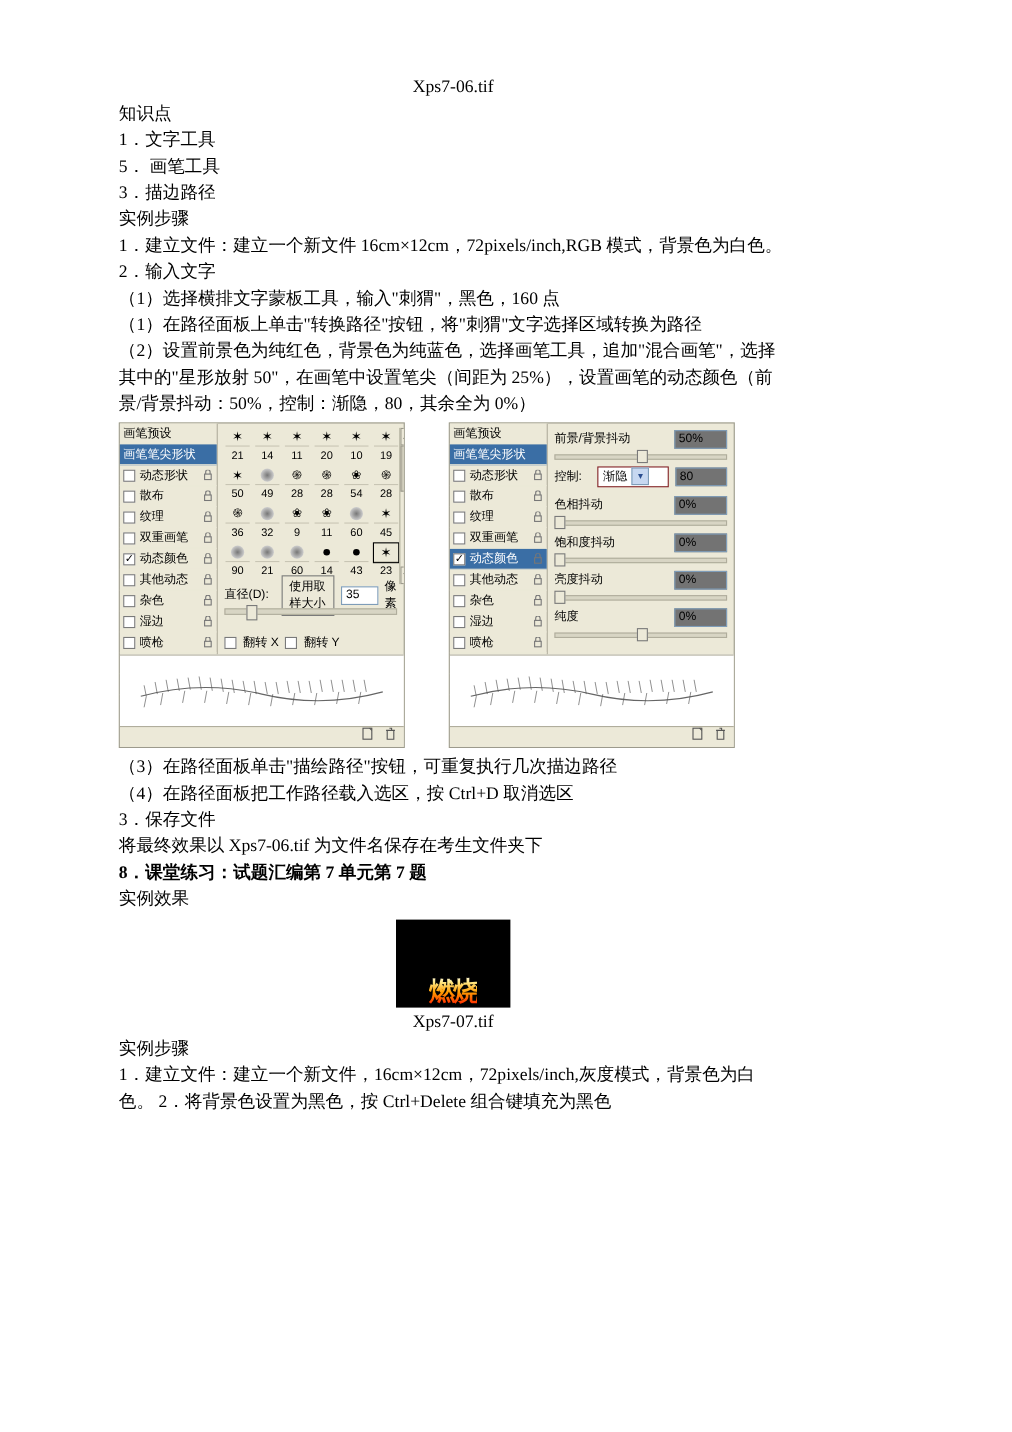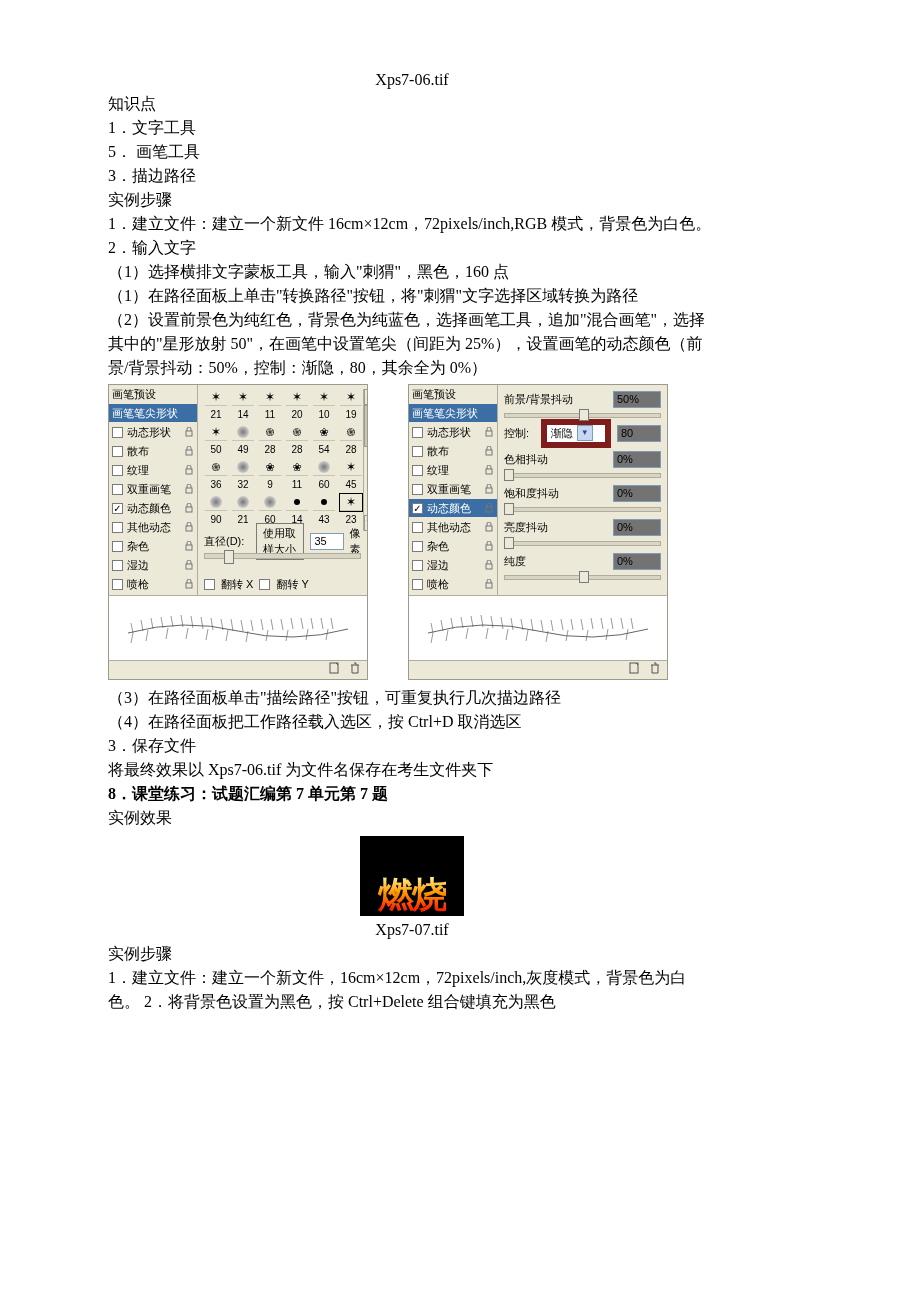--- a/index.html
+++ b/index.html
@@ -178,41 +178,41 @@
   .rp-val {
     width: 40px; height: 15px;
     border: 1px solid #7f9db9; background: #737373;
     font-size: 11px; padding: 0 3px;
     display: flex; align-items: center;
   }
   .rp-slider { height: 10px; position: relative; margin-bottom: 4px; }
   .rp-slider .track { position: absolute; left: 0; right: 0; top: 4px; height: 3px; background: #d8d5c4; border: 1px solid #b0ad9c; }
   .rp-slider .thumb { position: absolute; top: 0; width: 8px; height: 10px; background: #ece9d8; border: 1px solid #7a7a7a; }
   .dropdown {
-    border: 6px solid #7f1d1d; background: #fff;
+    border: 1px solid #7f1d1d; background: #fff;
     height: 17px; display: flex; align-items: center;
     padding: 0 2px 0 4px; gap: 4px;
   }
   .dropdown .dd-arrow {
     width: 14px; height: 14px; background: #c7d8f1;
     display: flex; align-items: center; justify-content: center;
     font-size: 9px; color: #2a4d8f;
     border: 1px solid #7f9db9;
   }
 
   .flame-figure {
     width: 104px; height: 80px;
     margin: 6px auto 2px auto;
     background: #000;
     display: flex; align-items: flex-end; justify-content: center;
     overflow: hidden;
   }
   .flame-text {
-    font-family: Liberation Sans, sans-serif;
-    font-size: 36px;
+    font-family: Liberation Mono, monospace;
+    font-size: 24px;
     font-weight: bold;
     background: linear-gradient(to top, #5a0000 0%, #ff2a00 25%, #ff9a00 55%, #ffe680 80%, #fff 100%);
     -webkit-background-clip: text;
     background-clip: text;
     color: transparent;
     filter: blur(0.3px);
     letter-spacing: -2px;
     transform: translateY(6px);
   }
 

